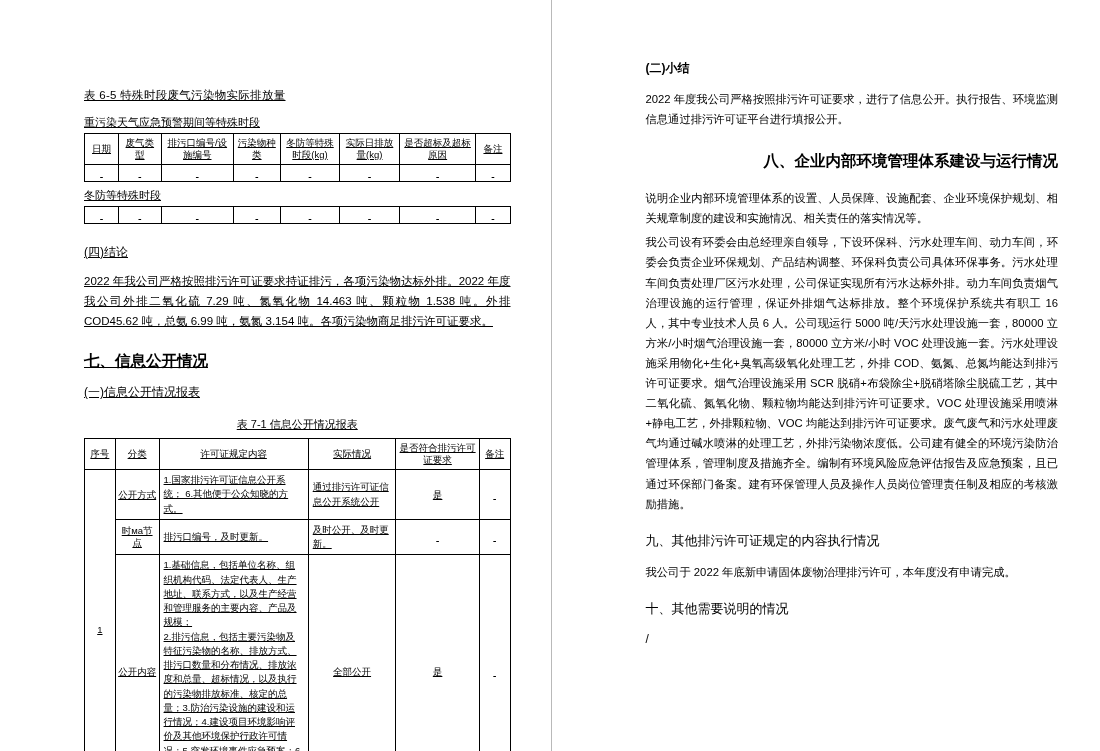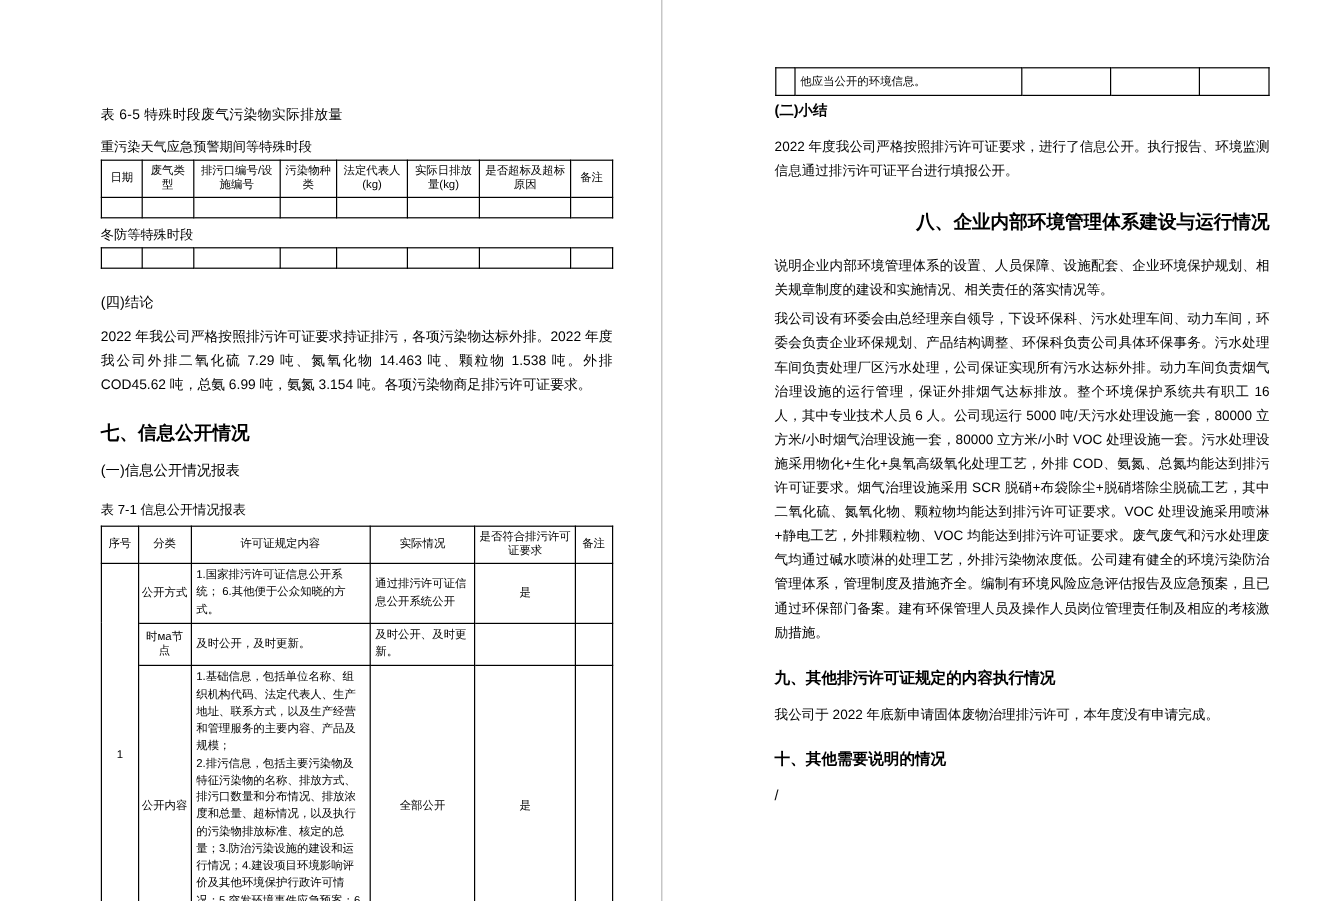--- a/index.html
+++ b/index.html
@@ -21,20 +21,21 @@
     display: flex;
   }
   .col {
     position: relative;
     box-sizing: border-box;
   }
   .col-left {
     width: 551px;
     height: 751px;
     padding: 0;
+    text-decoration: underline;
   }
   .col-right {
     width: 541px;
     height: 751px;
   }
   .divider {
     position: absolute;
     left: 551px;
     top: 0;
     width: 1px;
@@ -85,21 +86,21 @@
     margin: 0 0 4px 0;
     text-align: justify;
   }
   h2.h-main {
     font-size: 15.5px;
     font-weight: bold;
     margin: 20px 0 12px 0;
   }
   .tbl-caption-c {
     font-size: 11px;
-    text-align: left;
+    text-align: center;
     margin: 16px 0 6px 0;
   }
   .cell-left {
     text-align: left !important;
     padding: 3px 4px !important;
     line-height: 1.5;
   }
 
   
   .right-inner {
@@ -108,21 +109,21 @@
   }
   .right-inner p.body { font-size: 11.3px; line-height: 1.78; }
   h2.h-main-r {
     font-size: 15.5px;
     font-weight: bold;
     margin: 22px 0 16px 0;
     text-align: right;
   }
   h3.h-sub-r {
     font-size: 13px;
-    font-weight: bold;
+    font-weight: normal;
     margin: 18px 0 12px 0;
   }
   .sub-note {
     font-size: 12px;
     margin: 4px 0 12px 0;
     font-weight: bold;
   }
   .slash {
     font-size: 12px;
     margin: 14px 0 0 0;
@@ -160,21 +161,21 @@
             <col style="width:14%">
             <col style="width:18%">
             <col style="width:8%">
         </colgroup>
         <tbody>
             <tr>
           <th>日期</th>
           <th>废气类型</th>
           <th>排污口编号/设施编号</th>
           <th>污染物种类</th>
-          <th>法定代表人(kg)</th>
+          <th>冬防等特殊时段(kg)</th>
           <th>实际日排放量(kg)</th>
           <th>是否超标及超标原因</th>
           <th>备注</th>
         </tr>
         <tr>
           <td>&nbsp;</td>
           <td>&nbsp;</td>
           <td>&nbsp;</td>
           <td>&nbsp;</td>
           <td>&nbsp;</td>
@@ -242,21 +243,21 @@
           <td rowspan="3">1</td>
           <td>公开方式</td>
           <td class="cell-left">1.国家排污许可证信息公开系统；
 6.其他便于公众知晓的方式。</td>
           <td class="cell-left">通过排污许可证信息公开系统公开</td>
           <td>是</td>
           <td>&nbsp;</td>
         </tr>
         <tr>
           <td>时ма节点</td>
-          <td class="cell-left">及时公开，及时更新。</td>
+          <td class="cell-left">排污口编号，及时更新。</td>
           <td class="cell-left">及时公开、及时更新。</td>
           <td>&nbsp;</td>
           <td>&nbsp;</td>
         </tr>
         <tr>
           <td>公开内容</td>
           <td class="cell-left" style="white-space:pre-line;">1.基础信息，包括单位名称、组织机构代码、法定代表人、生产地址、联系方式，以及生产经营和管理服务的主要内容、产品及规模；
 2.排污信息，包括主要污染物及特征污染物的名称、排放方式、排污口数量和分布情况、排放浓度和总量、超标情况，以及执行的污染物排放标准、核定的总量；3.防治污染设施的建设和运行情况；4.建设项目环境影响评价及其他环境保护行政许可情况；5.突发环境事件应急预案；6.季度、半年度年度排污许可证执行报告中相关内容；7.其</td>
           <td>全部公开</td>
           <td>是</td>
@@ -266,38 +267,20 @@
         </table>
 
     </div>
   </div>
 
   <div class="divider"></div>
 
   <div class="col col-right" style="margin-left:9px;">
     <div class="right-inner">
 
-      <table class="grid-top">
-        <colgroup>
-          <col style="width:4%">
-            <col style="width:46%">
-            <col style="width:18%">
-            <col style="width:18%">
-            <col style="width:14%">
-        </colgroup>
-        <tbody>
-            <tr>
-          <td>&nbsp;</td>
-          <td>他应当公开的环境信息。</td>
-          <td>&nbsp;</td>
-          <td>&nbsp;</td>
-          <td>&nbsp;</td>
-        </tr>
-      </tbody>
-        </table>
 
       <div class="sub-note">(二)小结</div>
       <p class="body">2022 年度我公司严格按照排污许可证要求，进行了信息公开。执行报告、环境监测信息通过排污许可证平台进行填报公开。</p>
 
       <h2 class="h-main-r">八、企业内部环境管理体系建设与运行情况</h2>
       <p class="body">说明企业内部环境管理体系的设置、人员保障、设施配套、企业环境保护规划、相关规章制度的建设和实施情况、相关责任的落实情况等。</p>
       <p class="body">我公司设有环委会由总经理亲自领导，下设环保科、污水处理车间、动力车间，环委会负责企业环保规划、产品结构调整、环保科负责公司具体环保事务。污水处理车间负责处理厂区污水处理，公司保证实现所有污水达标外排。动力车间负责烟气治理设施的运行管理，保证外排烟气达标排放。整个环境保护系统共有职工 16 人，其中专业技术人员 6 人。公司现运行 5000 吨/天污水处理设施一套，80000 立方米/小时烟气治理设施一套，80000 立方米/小时 VOC 处理设施一套。污水处理设施采用物化+生化+臭氧高级氧化处理工艺，外排 COD、氨氮、总氮均能达到排污许可证要求。烟气治理设施采用 SCR 脱硝+布袋除尘+脱硝塔除尘脱硫工艺，其中二氧化硫、氮氧化物、颗粒物均能达到排污许可证要求。VOC 处理设施采用喷淋+静电工艺，外排颗粒物、VOC 均能达到排污许可证要求。废气废气和污水处理废气均通过碱水喷淋的处理工艺，外排污染物浓度低。公司建有健全的环境污染防治管理体系，管理制度及措施齐全。编制有环境风险应急评估报告及应急预案，且已通过环保部门备案。建有环保管理人员及操作人员岗位管理责任制及相应的考核激励措施。</p>
 
       <h3 class="h-sub-r">九、其他排污许可证规定的内容执行情况</h3>
       <p class="body">我公司于 2022 年底新申请固体废物治理排污许可，本年度没有申请完成。</p>

